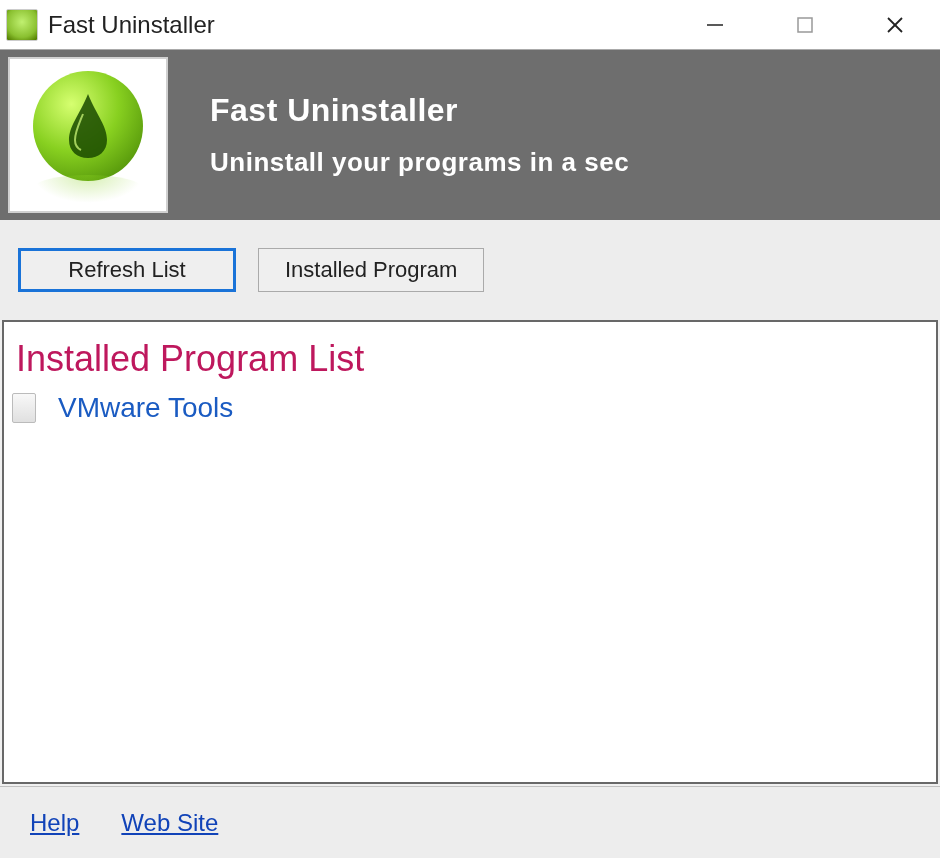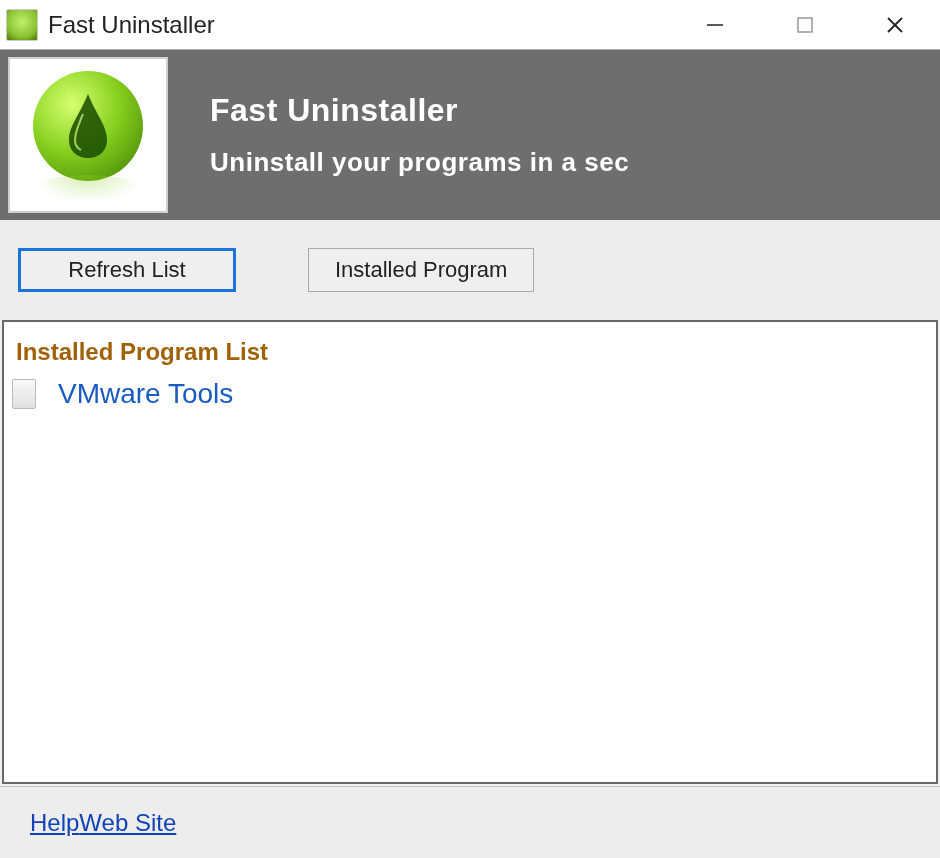--- a/index.html
+++ b/index.html
@@ -100,21 +100,21 @@
       font-size: 26px;
       font-weight: bold;
       letter-spacing: 0.5px;
     }
     .toolbar {
       height: 100px;
       background: #ededed;
       display: flex;
       align-items: center;
       padding-left: 18px;
-      gap: 72px;
+      gap: 22px;
     }
     .tb-btn {
       height: 44px;
       padding: 0 26px;
       background: #efefef;
       border: 1px solid #aaa;
       font-size: 22px;
       color: #222;
       display: flex;
       align-items: center;
@@ -126,24 +126,23 @@
       background: #efefef;
     }
     .content-frame {
       margin: 0 2px;
       border: 2px solid #686868;
       background: #ffffff;
       height: 464px;
       overflow: hidden;
     }
     .list-heading {
-      font-size: 24px;
-      color: #a16207;
+      font-size: 36px;
+      color: #be185d;
       padding: 16px 12px 8px 12px;
-      font-weight: bold;
     }
     .program-list {
       padding: 0 8px;
     }
     .program-row {
       display: flex;
       align-items: center;
       gap: 22px;
       padding: 4px 0;
     }
@@ -174,20 +173,21 @@
     .footer {
       position: absolute;
       bottom: 0;
       left: 0;
       right: 0;
       height: 72px;
       background: #ededed;
       display: flex;
       align-items: center;
       padding-left: 30px;
+      gap: 42px;
       border-top: 1px solid #c0c0c0;
     }
     .footer-link {
       font-size: 24px;
       color: #1143b8;
       text-decoration: underline;
     }
   </style>
 </head>
 <body>

